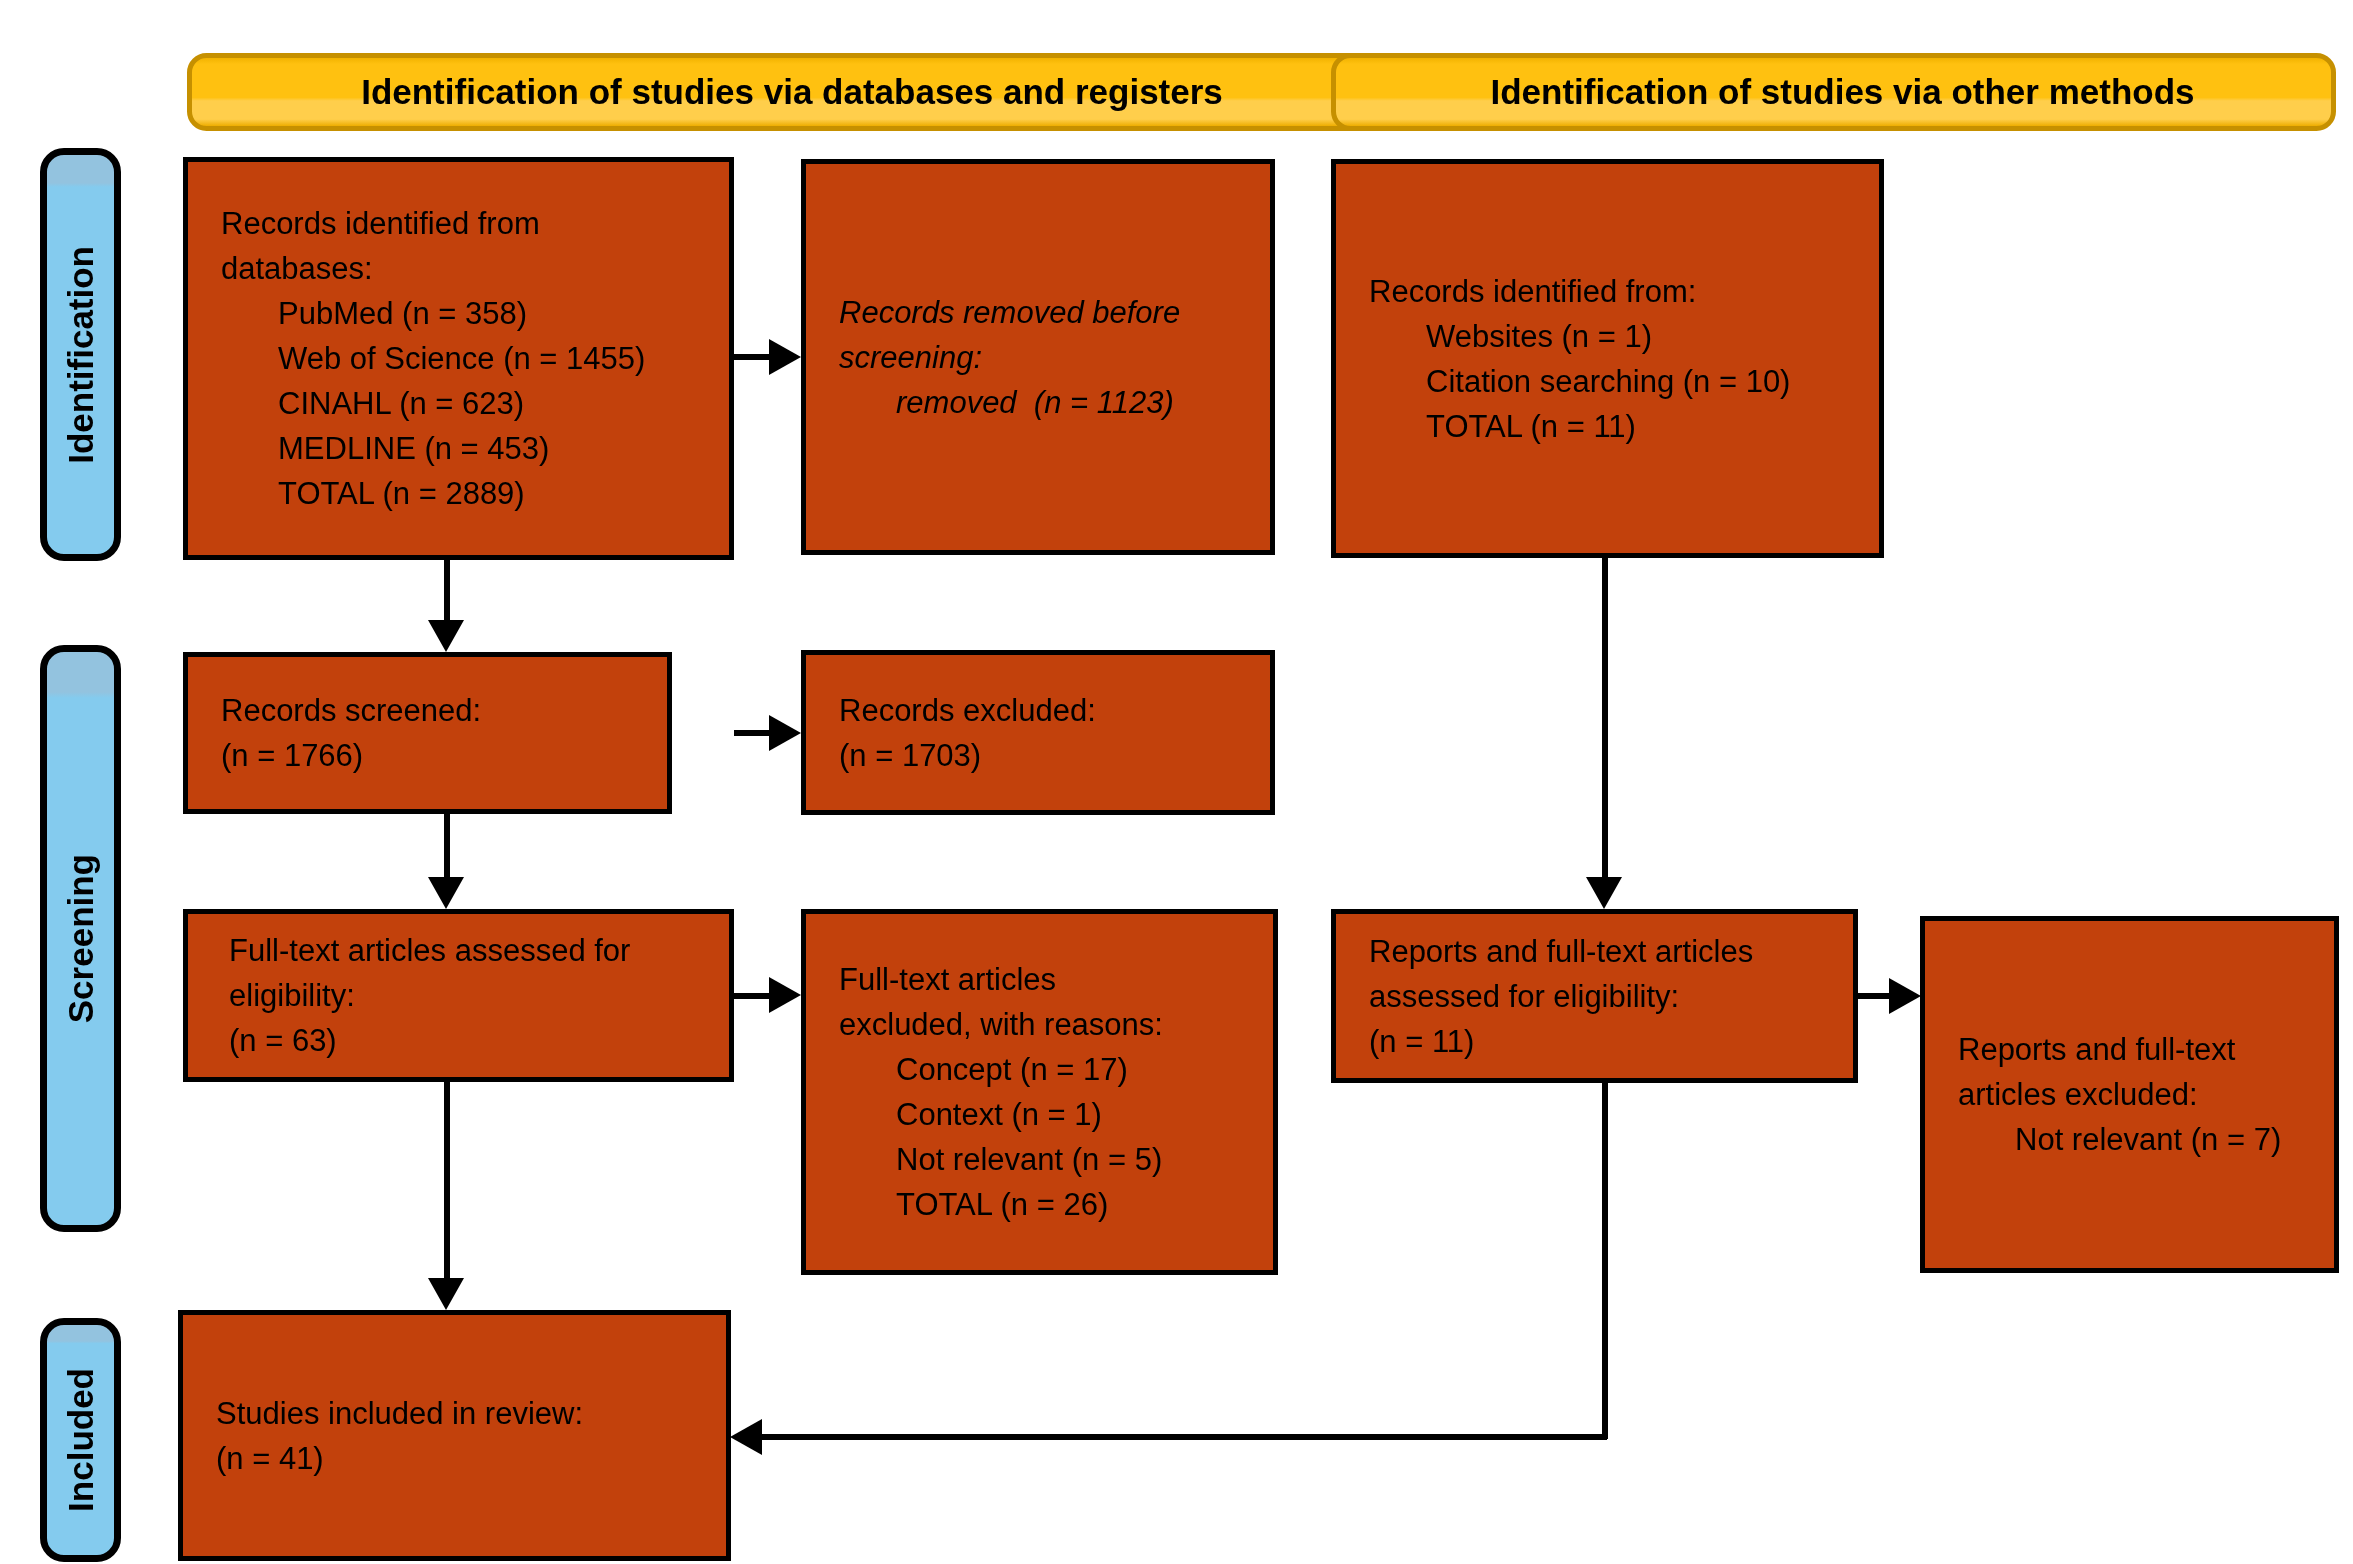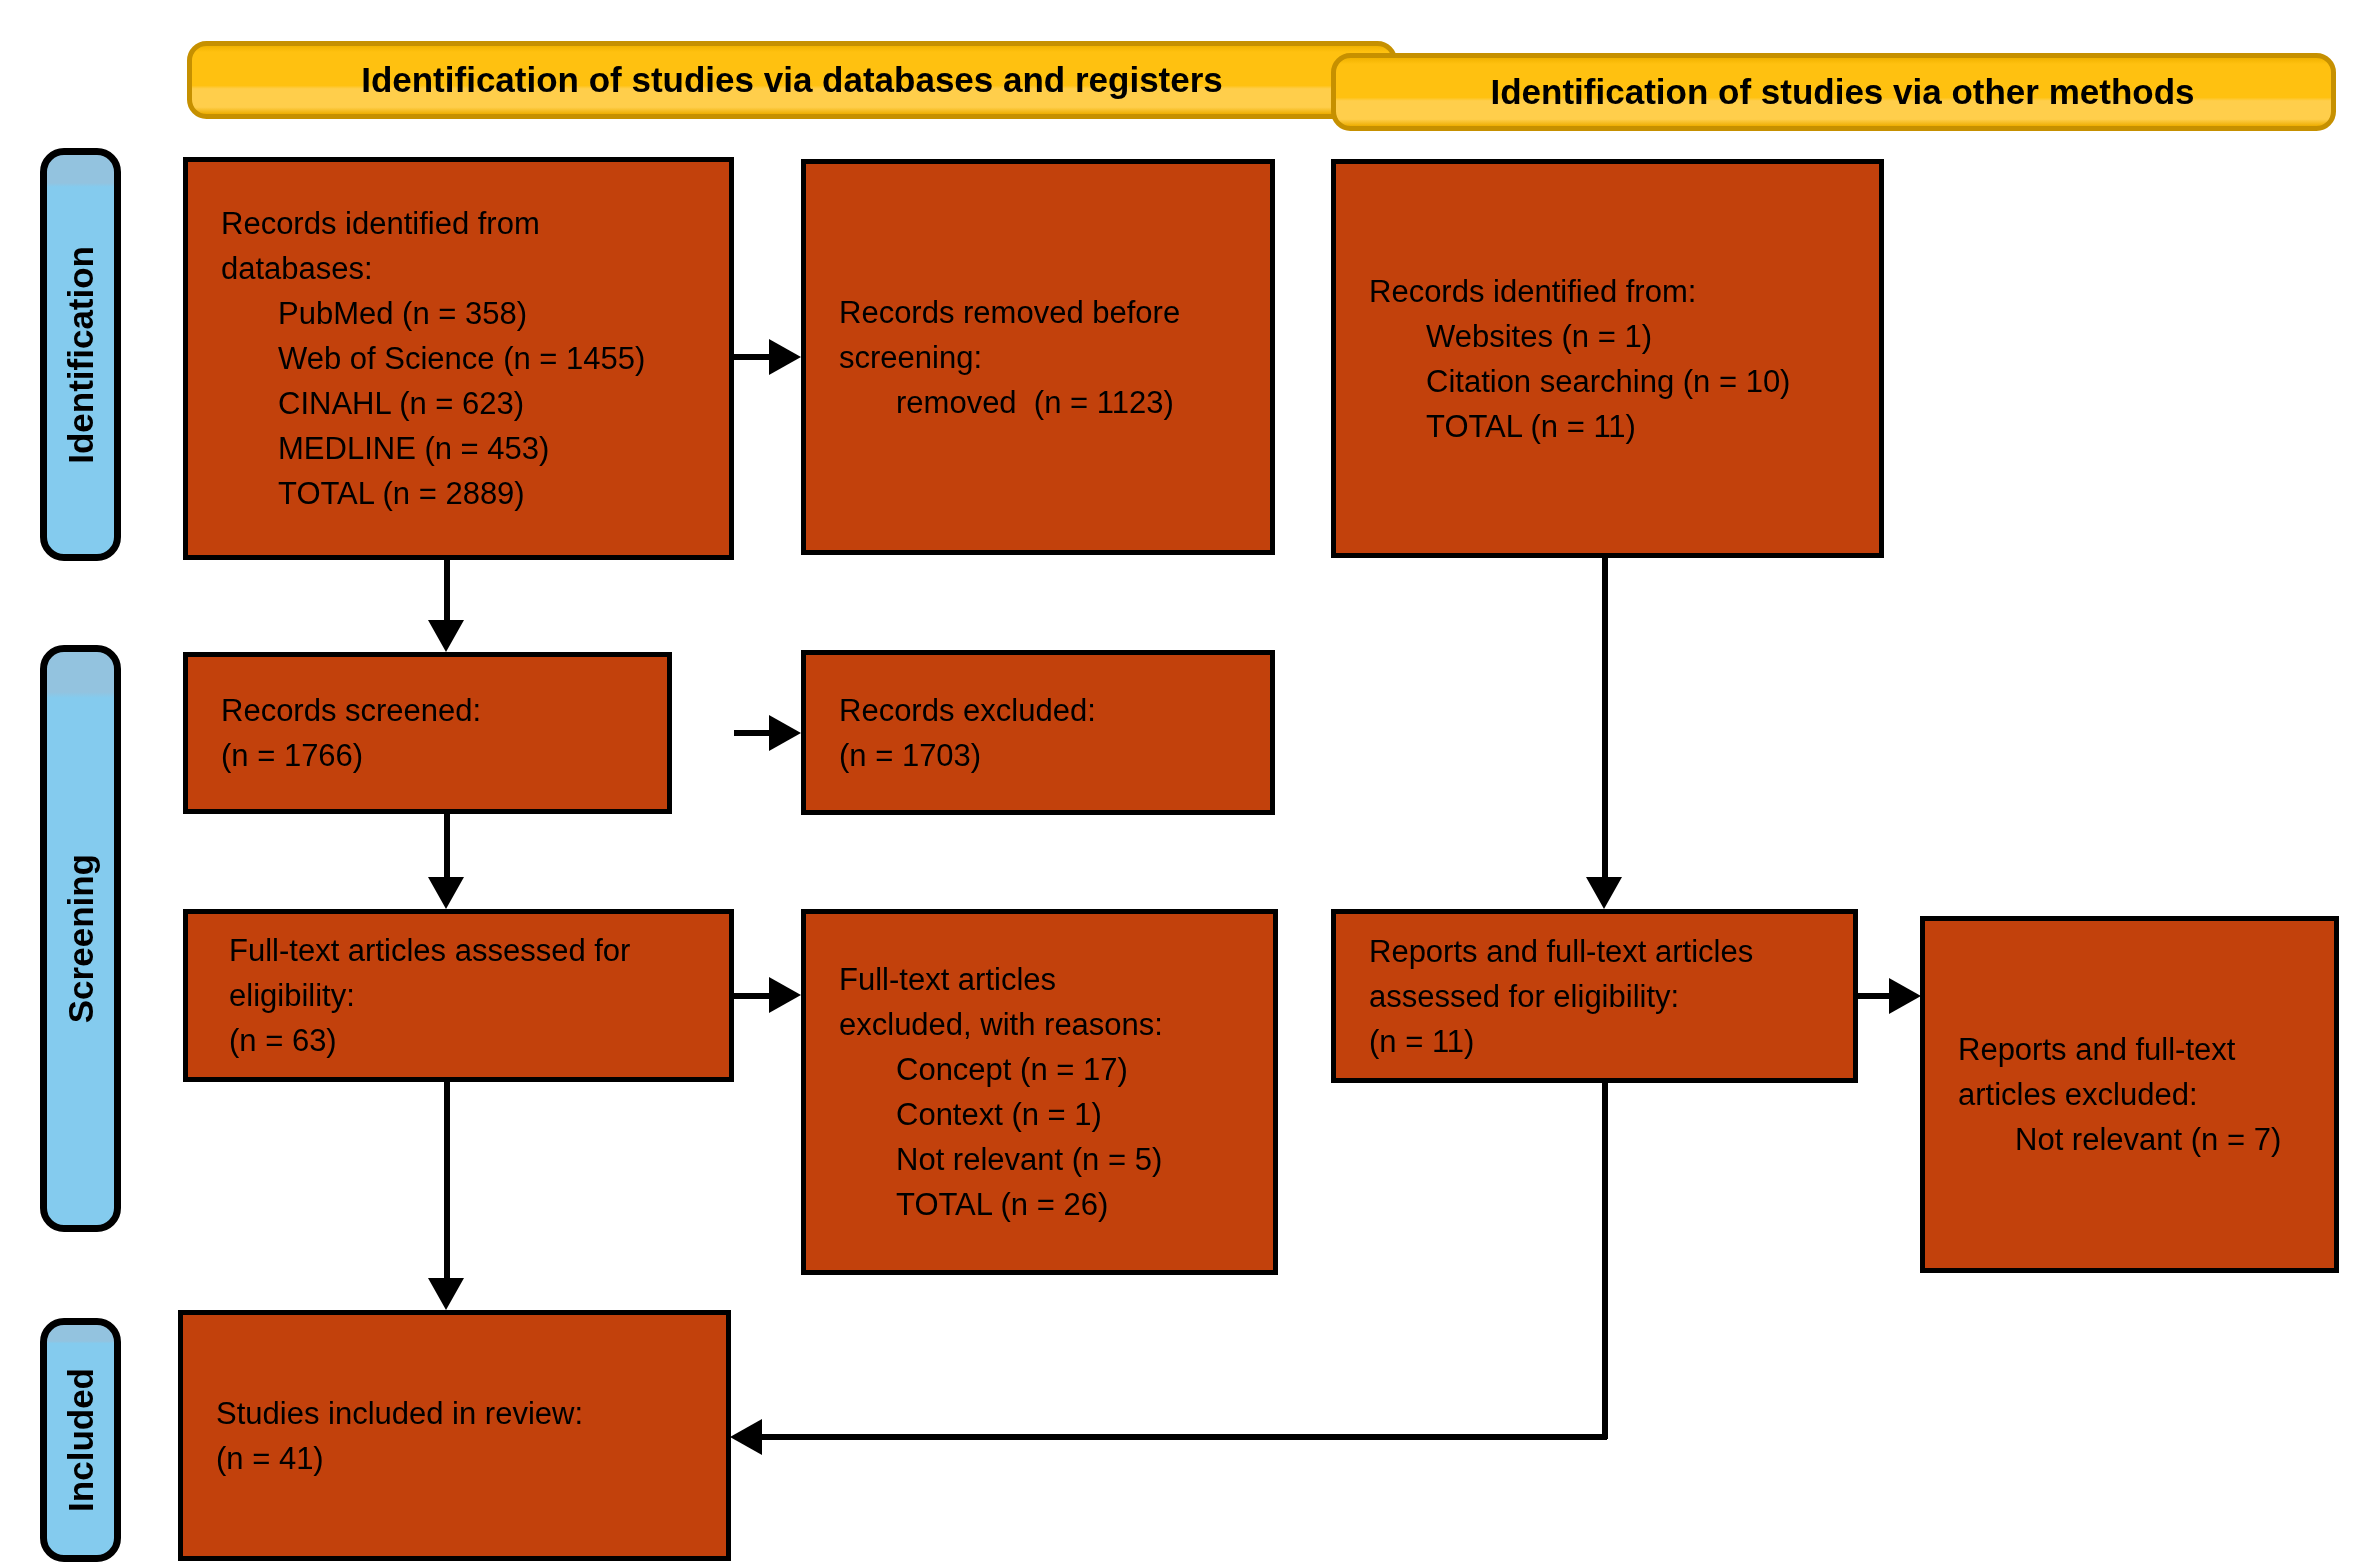--- a/index.html
+++ b/index.html
@@ -9,21 +9,21 @@
   }
   
   .header{
     position:absolute;box-sizing:border-box;
     border:5.6px solid var(--header_border,#C69000);
     border-radius:19.5px;
     background:linear-gradient(180deg,#f2b300 0%,var(--header_fill,#FFC110) 9%,var(--header_fill,#FFC110) 58%,var(--header_band,#FFCE4B) 63%,var(--header_band,#FFCE4B) 90%,#eead00 100%);
     display:flex;align-items:center;justify-content:center;
     font-weight:bold;font-size:35px;
   }
-  #header-left{left:187px;top:41px;width:1210px;height:78px;}
+  #header-left{left:187px;top:53px;width:1210px;height:78px;}
   #header-right{left:1331px;top:53px;width:1005px;height:78px;padding-left:18px;}
   
   .ribbon{
     position:absolute;box-sizing:border-box;
     border:7px solid #000;border-radius:24px;
     background:linear-gradient(180deg,var(--ribbon_band,#93C3DF) 0%,var(--ribbon_band,#93C3DF) 7%,var(--ribbon_fill,#84CBEE) 8%,var(--ribbon_fill,#84CBEE) 100%);
     display:flex;align-items:center;justify-content:center;
   }
   .ribbon .vtext{
     writing-mode:vertical-rl;transform:rotate(180deg);
@@ -36,21 +36,21 @@
   .box{
     position:absolute;box-sizing:border-box;background:#c2410c;
     border:5.6px solid #000;
     display:flex;flex-direction:column;justify-content:center;
     padding:12.6px 8.4px 12.6px 33px;
     font-size:31px;line-height:45px;
   }
   .line{white-space:pre-wrap;}
   .line.ind{padding-left:57px;}
   #box-a{left:183px;top:157px;width:551px;height:403px;}
-  #box-b{left:801px;top:159px;width:474px;height:396px;}
+  #box-b{left:801px;top:159px;width:474px;height:396px;font-style:italic;}
   #box-c{left:1331px;top:159px;width:553px;height:399px;}
   #box-d{left:183px;top:652px;width:489px;height:162px;}
   #box-e{left:801px;top:650px;width:474px;height:165px;}
   #box-f{left:183px;top:909px;width:551px;height:173px;padding-left:41px;}
   #box-g{left:801px;top:909px;width:477px;height:366px;}
   #box-h{left:1331px;top:909px;width:527px;height:174px;}
   #box-i{left:1920px;top:916px;width:419px;height:357px;}
   #box-j{left:178px;top:1310px;width:553px;height:251px;}
   
   .hline{position:absolute;height:5.6px;background:#000;}

